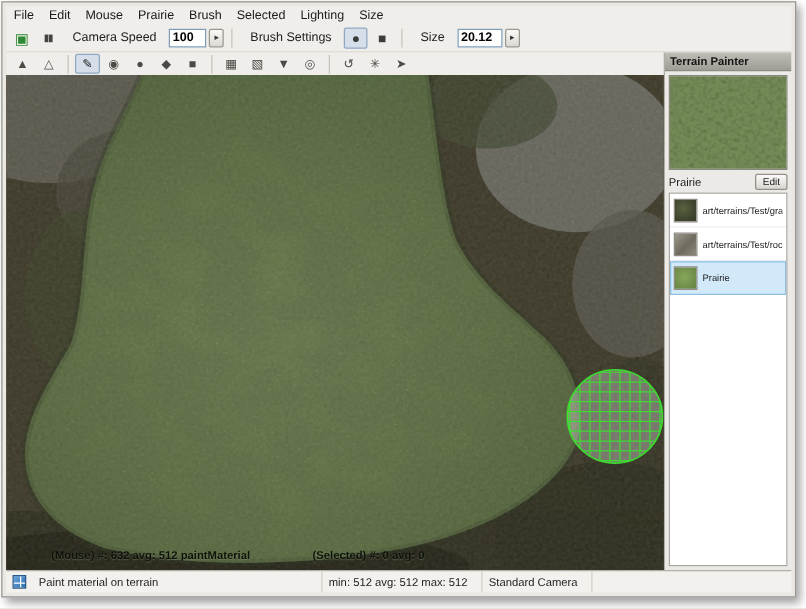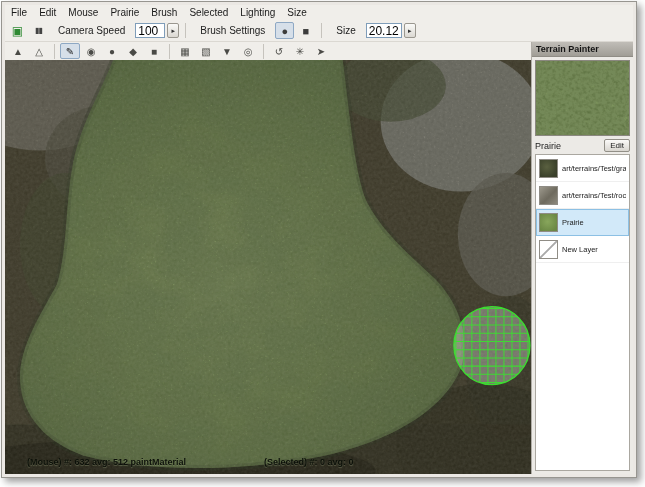--- a/index.html
+++ b/index.html
@@ -12,38 +12,38 @@
   .menubar{height:15px;display:flex;align-items:center;font-size:10px;color:#1a1a1a;background:#f0eeea;}
   .menu-item{padding:1px 6px;cursor:default;}
   
   .toolbar1{height:21px;display:flex;align-items:center;gap:2px;padding:0 3px;background:#f0eeea;border-bottom:1px solid #dbd8d2;}
   .tbtn{height:17px;min-width:19px;display:flex;align-items:center;justify-content:center;
         border:1px solid transparent;background:transparent;font-size:11px;color:#3c3c3c;padding:0 1px;}
   .tbtn.pressed{border:1px solid #8ea8c4;background:#d6dfe9;border-radius:2px;}
   .icon-green{color:#2e8a33;font-size:12px;}
   .icon-pause{color:#444;font-size:8px;letter-spacing:-1px;}
   .tlabel{font-size:10px;color:#222;margin:0 8px;white-space:nowrap;}
-  .tfield{height:13px;border:1px solid #7f9db9;background:#fff;font-size:12px;padding:0 2px;font-family:"Liberation Sans",sans-serif;}
+  .tfield{height:13px;border:1px solid #7f9db9;background:#fff;font-size:10px;padding:0 2px;font-family:"Liberation Sans",sans-serif;font-weight:bold;}
   .f-cam{width:24px;}
   .f-size{width:30px;}
   .tstep{width:12px;height:15px;font-size:7px;line-height:12px;border:1px solid #9a978f;
          background:linear-gradient(#fafaf8,#dbd8d2);padding:0;color:#333;border-radius:2px;}
   .vsep{width:1px;height:15px;background:#c6c3bd;margin:0 4px;flex:none;}
   
   .main{flex:1;display:flex;min-height:0;}
   .left{width:526px;display:flex;flex-direction:column;min-width:0;}
   .toolbar2{height:18px;display:flex;align-items:center;gap:1px;padding:0 3px;background:#f0eeea;}
   .tool{width:20px;height:16px;display:flex;align-items:center;justify-content:center;
         border:1px solid transparent;background:transparent;font-size:10px;color:#4a4a46;padding:0;}
   .tool.active{border:1px solid #8ea8c4;background:#d6dfe9;border-radius:2px;color:#1c1c1c;}
   .viewport{flex:1;position:relative;overflow:hidden;background:#423e2b;}
   .viewport svg.terrain{position:absolute;inset:0;width:100%;height:100%;display:block;}
   .vp-overlay span{position:absolute;bottom:7px;font-weight:bold;font-size:9px;color:#0d110a;
                    text-shadow:0 1px 1px rgba(175,185,145,.35);white-space:nowrap;}
-  .ms{left:22px;} .ss{left:259px;}
+  .ms{left:36px;} .ss{left:245px;}
   
   .panel{flex:1;border-left:1px solid #b0ada7;background:#eceae6;display:flex;flex-direction:column;min-width:0;}
   .panel-header{height:14px;flex:none;background:linear-gradient(#c0bdb7,#a09d96);border-bottom:1px solid #8f8c85;
                 font-size:9px;font-weight:bold;color:#141414;display:flex;align-items:center;padding:0 4px;}
   .preview{margin:3px;height:74px;border:1px solid #8a877f;flex:none;}
   .preview svg{display:block;width:100%;height:100%;}
   .mat-row{display:flex;align-items:center;justify-content:space-between;padding:0 3px 2px 3px;font-size:9px;color:#1d1d1d;}
   .edit-btn{font-size:8px;height:13px;padding:0 5px;border:1px solid #928f87;border-radius:2px;
             background:linear-gradient(#fbfaf8,#d9d6d0);color:#222;}
   .layers{flex:1;margin:0 3px 3px 3px;background:#fff;border:1px solid #aaa7a0;overflow:hidden;}
@@ -223,23 +223,26 @@
             <span class="llabel">art/terrains/Test/gras...</span>
           </div>
           <div class="layer">
             <span class="thumb t1"></span>
             <span class="llabel">art/terrains/Test/rock...</span>
           </div>
           <div class="layer selected">
             <span class="thumb t2"></span>
             <span class="llabel">Prairie</span>
           </div>
-          <div class="layer">
-            <span class="thumb t3"></span>
-            <span class="llabel">New Layer</span>
-          </div>
         </div>
       </div>
     </div>
 
+    <div class="statusbar">
+      <span class="sicon"></span>
+      <div class="seg s1">Paint material on terrain</div>
+      <div class="seg s2">min: 512  avg: 512  max: 512</div>
+      <div class="seg s3">Standard Camera</div>
+      <div class="seg sfill"></div>
+    </div>
 
   </div>
 </div>
 
 </body></html>

